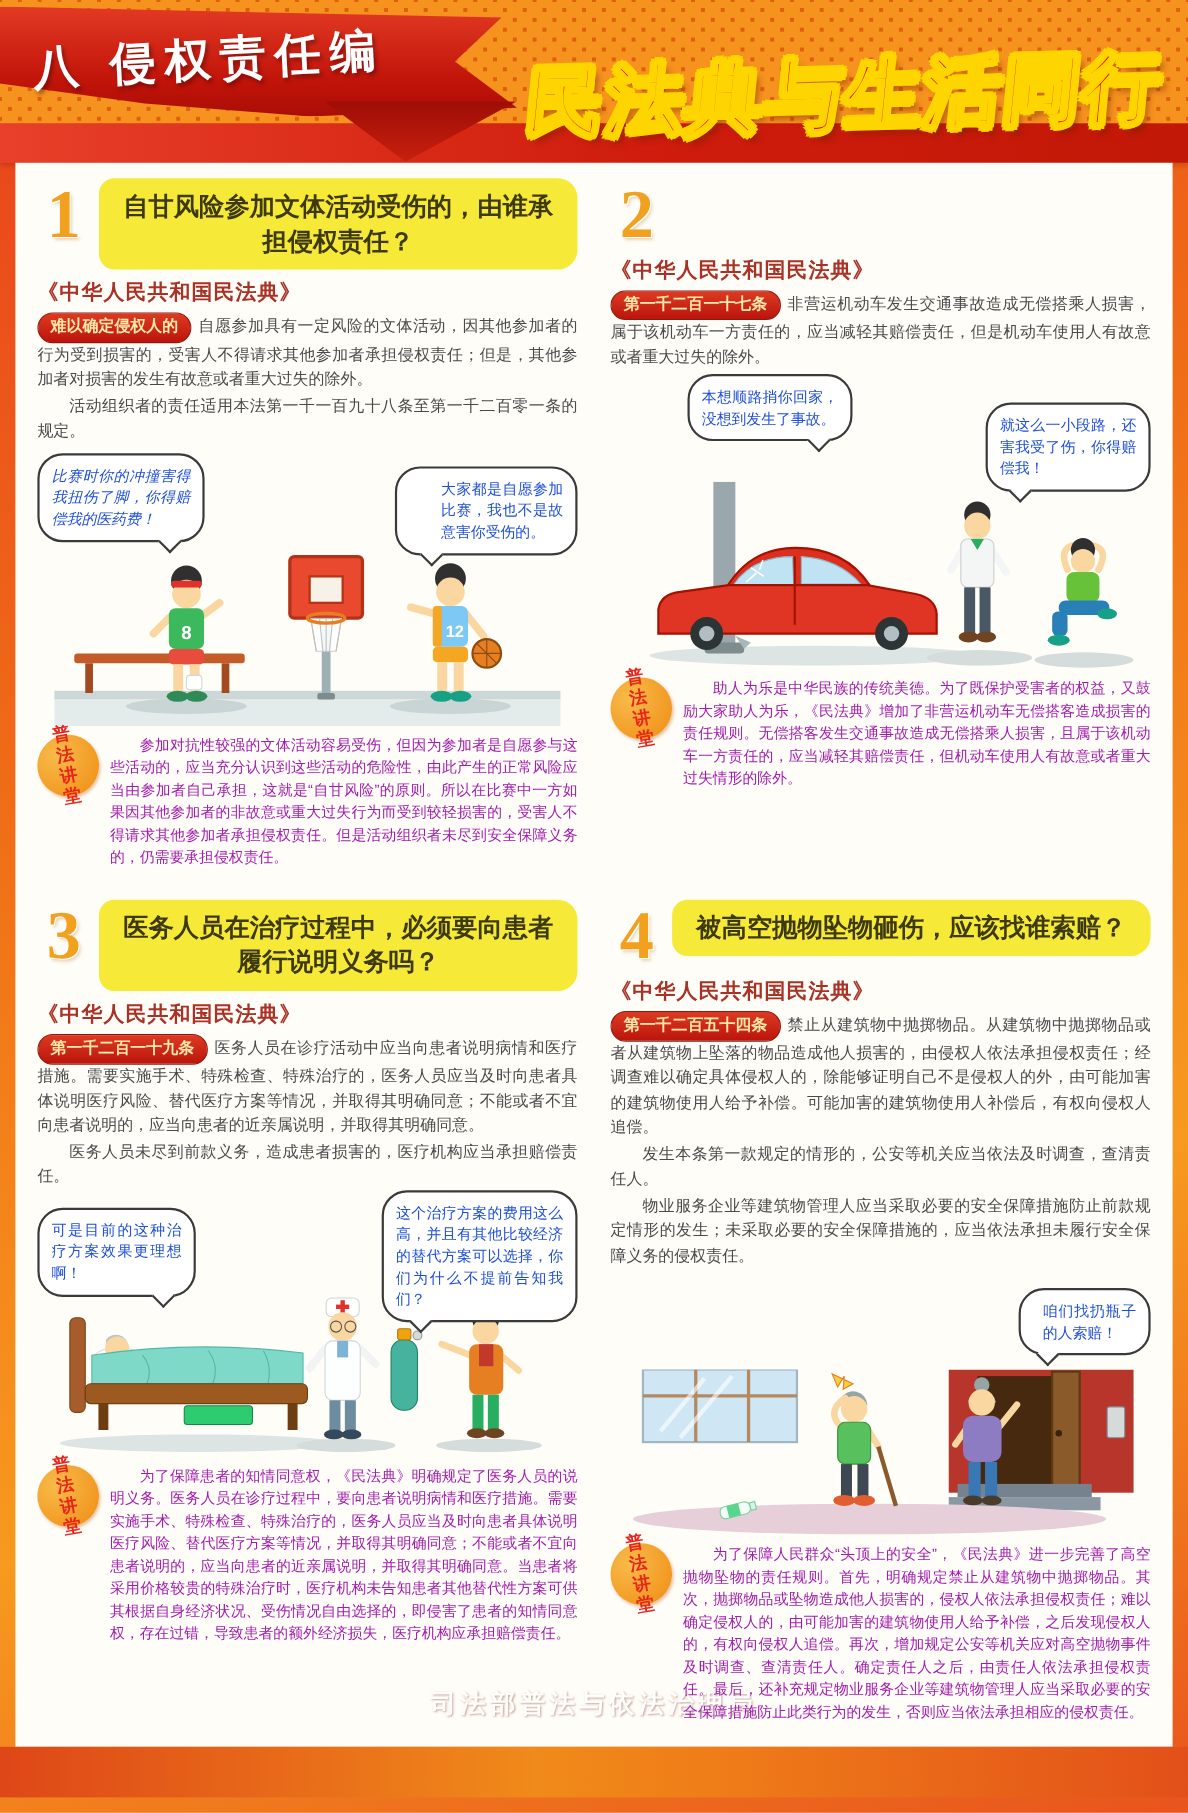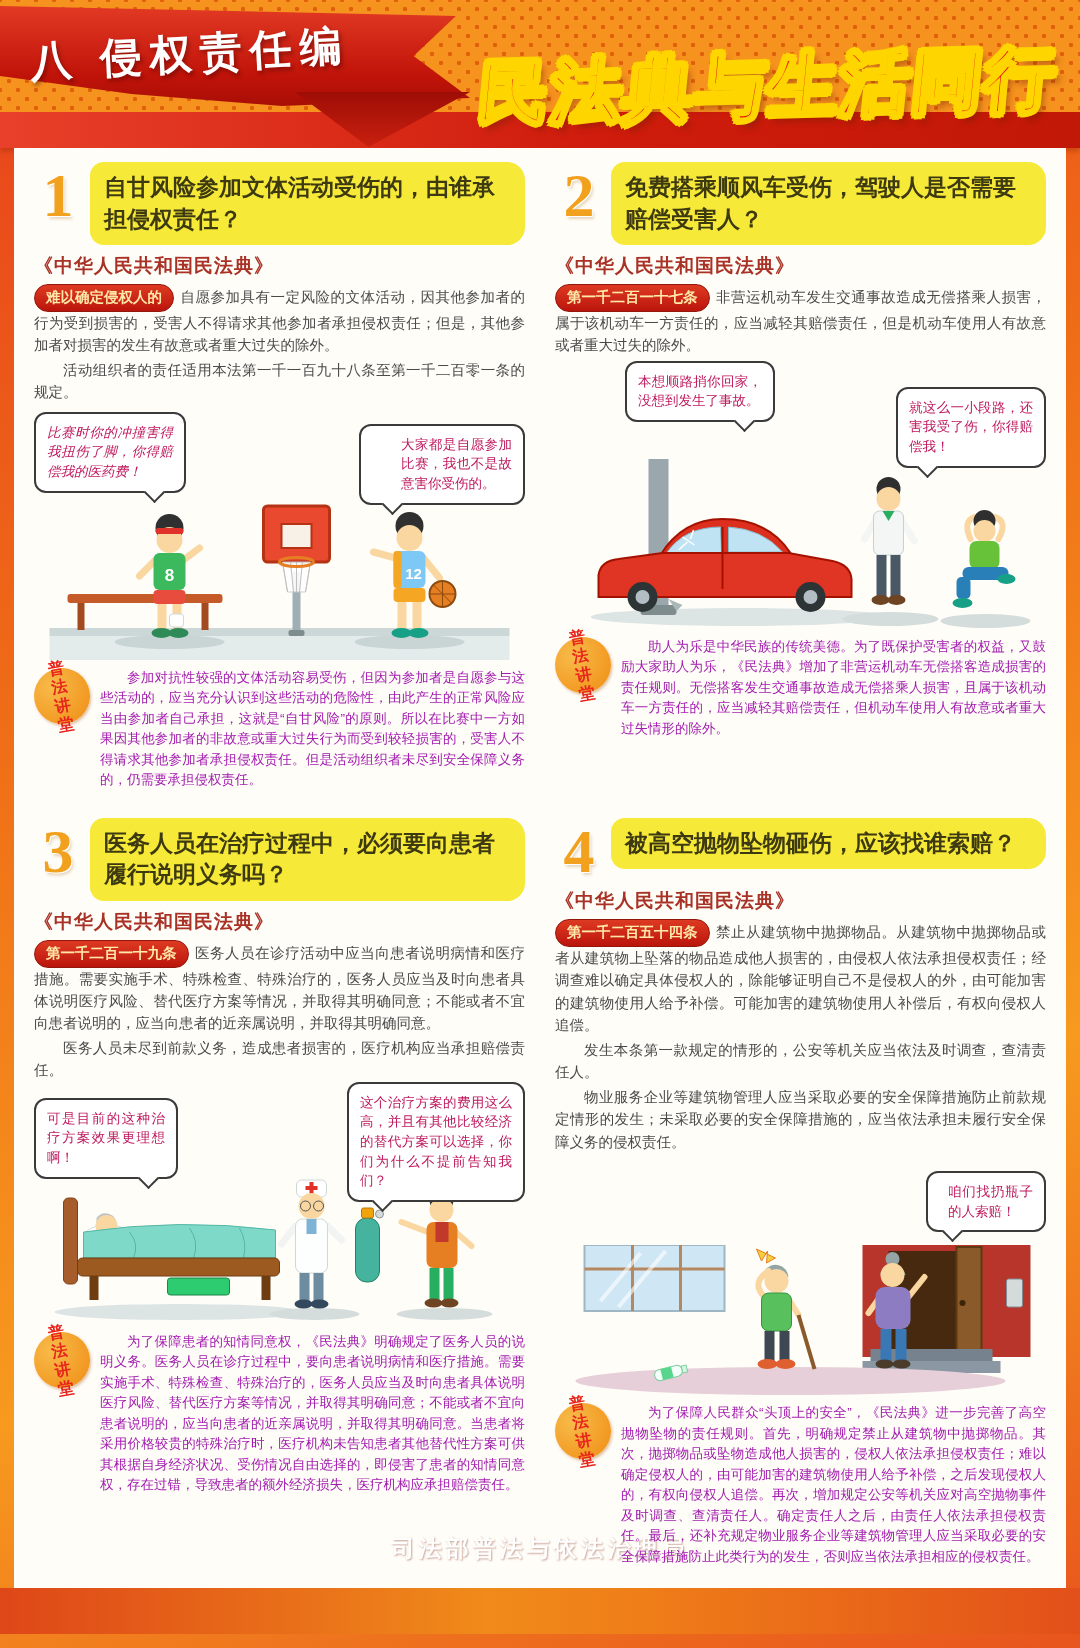--- a/index.html
+++ b/index.html
@@ -56,38 +56,38 @@
   section.topic { position:relative; }
   .q-row { display:flex; align-items:flex-start; gap:8px; margin-bottom:6px; }
   .q-num {
     font-family:"Liberation Serif","DejaVu Serif",serif;
     font-size:62px; font-weight:700; color:#f2a11e; line-height:.95;
     width:48px; text-align:center; flex:0 0 48px;
     text-shadow:1px 1px 0 #fff,2px 3px 3px rgba(150,90,0,.25); margin-top:4px;
   }
   .q-title {
     flex:1; background:#f7e937; border-radius:14px 18px 18px 14px;
-    padding:10px 14px; font-size:23px; font-weight:800; color:#3d3a12; line-height:1.38;
+    padding:10px 14px; font-size:23px; font-weight:800; color:#3d3a12; line-height:1.38;text-align:center;
   }
   .law-src { color:#a93226; font-weight:700; font-size:19px; margin:8px 0 5px; letter-spacing:1px; }
   .law-p { font-size:14.5px; color:#4a4a4a; line-height:1.55; text-align:justify; margin:2px 0; }
   .law-p.indent { text-indent:2em; }
   .art-badge {
     display:inline-block; background:linear-gradient(180deg,#dd3a22,#bb150c);
     color:#ffe8a8; border-radius:999px; padding:1px 11px 2px; margin-right:6px;
     font-size:14.5px; font-weight:700; white-space:nowrap; border:1px solid #92170c;
   }
   
   .cartoon { position:relative; width:100%; margin-top:4px; }
   .c1 { height:252px; } .c2 { height:268px; } .c3 { height:238px; } .c4 { height:238px; }
   svg.scene { position:absolute; bottom:0; left:0; width:100%; }
   .bubble {
     position:absolute; z-index:2; background:#fff; border:2px solid #3a3a3a;
-    border-radius:12px; padding:9px 11px; font-size:13.5px; line-height:1.45;
-    color:#be185d; font-family:"Liberation Serif","DejaVu Serif",serif; text-align:justify;
+    border-radius:23px; padding:9px 11px; font-size:13.5px; line-height:1.45;
+    color:#1d4ed8; font-family:"Liberation Serif","DejaVu Serif",serif; text-align:justify;
   }
   .bubble::after {
     content:''; position:absolute; width:13px; height:13px; background:#fff;
     border-right:2px solid #3a3a3a; border-bottom:2px solid #3a3a3a;
     transform:rotate(45deg); bottom:-9px;
   }
   .bubble.tl::after { left:75%; } .bubble.tr::after { left:15%; }
   
   .lecture { display:flex; gap:10px; margin-top:8px; align-items:flex-start; }
   .lecture-badge {
@@ -194,21 +194,20 @@
 
       <div class="lecture">
         <div class="lecture-badge">普法讲堂</div>
         <p class="lecture-text">参加对抗性较强的文体活动容易受伤，但因为参加者是自愿参与这些活动的，应当充分认识到这些活动的危险性，由此产生的正常风险应当由参加者自己承担，这就是“自甘风险”的原则。所以在比赛中一方如果因其他参加者的非故意或重大过失行为而受到较轻损害的，受害人不得请求其他参加者承担侵权责任。但是活动组织者未尽到安全保障义务的，仍需要承担侵权责任。</p>
       </div>
     </section>
 
     <section class="topic">
       <div class="q-row">
         <div class="q-num">2</div>
-        <h2 class="q-title">免费搭乘顺风车受伤，驾驶人是否需要赔偿受害人？</h2>
       </div>
       <div class="law-src">《中华人民共和国民法典》</div>
       <p class="law-p">
         <span class="art-badge">第一千二百一十七条</span><span>非营运机动车发生交通事故造成无偿搭乘人损害，属于该机动车一方责任的，应当减轻其赔偿责任，但是机动车使用人有故意或者重大过失的除外。</span>
       </p>
 
       <div class="cartoon c2">
         <div class="bubble tl" style="left:70px;top:0;width:150px;">本想顺路捎你回家，没想到发生了事故。</div>
         <div class="bubble tr" style="right:0;top:26px;width:150px;">就这么一小段路，还害我受了伤，你得赔偿我！</div>
         <svg class="scene" viewBox="0 0 460 170" height="170">

